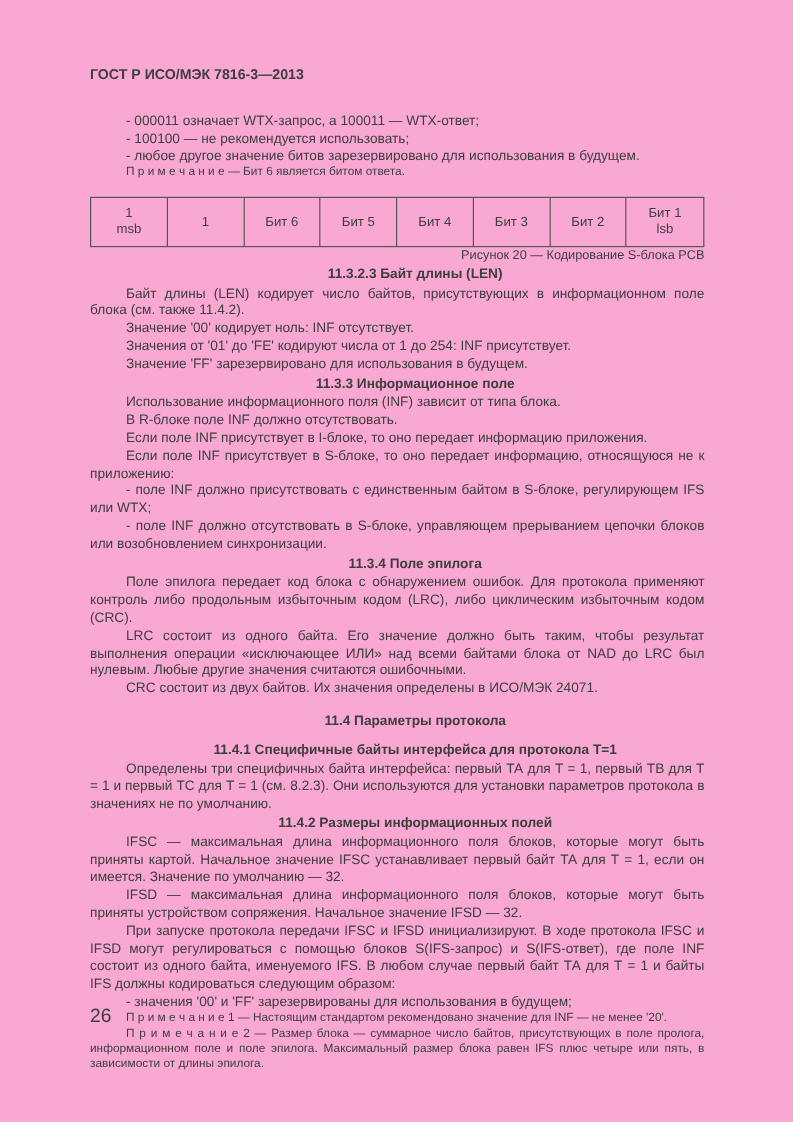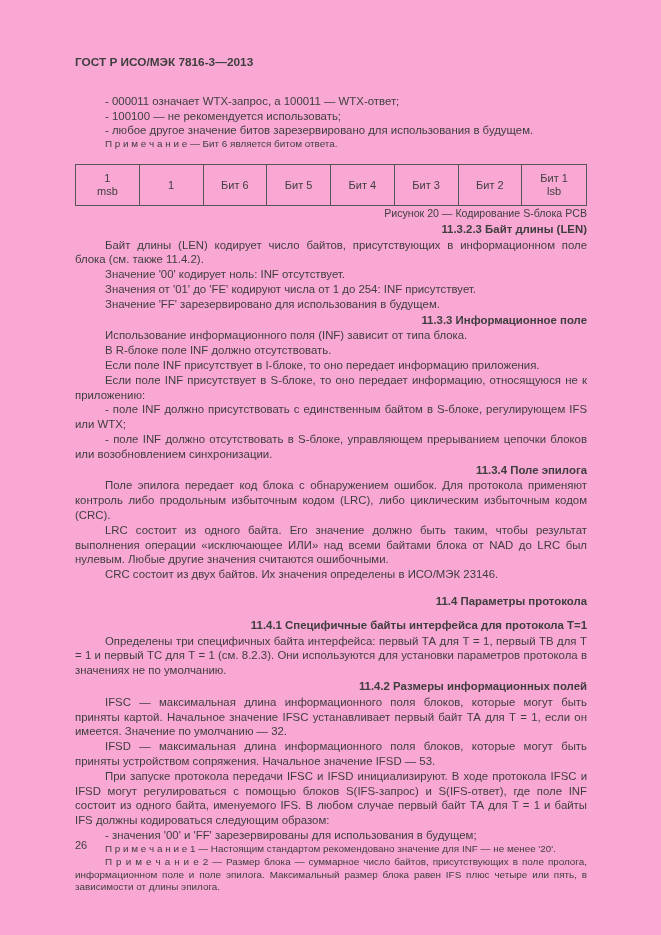--- a/index.html
+++ b/index.html
@@ -6,40 +6,40 @@
   .page {
     position:relative; width:661px; height:935px; background:#f9a8d4;
     color:#3e3e3e; font-family:"Liberation Sans", sans-serif; overflow:hidden;padding-left:36px;
   }
   .content {
     position:absolute; left:75px; top:55px; width:512px;
     font-size:11.4px; line-height:14.8px; text-align:justify;
   }
   .doc-header { font-weight:bold; font-size:11.8px; text-align:left; margin:0 0 24px 0; }
   p.body { margin:0; text-indent:30px; }
-  .heading { font-weight:bold; margin:1px 0; text-indent:30px; text-align:right; }
+  .heading { font-weight:bold; margin:1px 0; text-indent:30px; text-align:center; }
   .h-major { margin:12px 0 9px 0; }
   .note { font-size:9.9px; line-height:12.9px; }
   .intro-note { margin:7px 0 0 0; }
   .end-note1 { margin-top:7px; }
   .end-note2 { margin-top:5px; }
   .bit-table {
     margin:13px 0 0 0; width:100%; display:grid;
     grid-template-columns:repeat(8,1fr);
     border:1.5px solid #565656; box-sizing:border-box;
   }
   .bit-cell {
     border-right:1.5px solid #565656; height:40px;
     display:flex; flex-direction:column; align-items:center; justify-content:center;
     font-size:11px; line-height:13px; text-align:center;
   }
   .bit-cell:last-child { border-right:none; }
   .cell-line { display:block; }
   .caption { text-align:right; text-indent:0; margin:10px 0 13px 0; font-size:10.6px; }
-  .page-number { position:absolute; left:75px; top:839px; font-size:11px; }
+  .page-number { position:absolute; left:75px; top:839px; font-size:16px; }
 </style>
 </head>
 <body>
 
 <div class="page">
   <div class="content">
 
     <div class="doc-header">ГОСТ Р ИСО/МЭК 7816-3—2013</div>
 
     <p class="body">- 000011 означает WTX-запрос, а 100011 — WTX-ответ;</p>
@@ -89,30 +89,30 @@
     <p class="body">Использование информационного поля (INF) зависит от типа блока.</p>
     <p class="body">В R-блоке поле INF должно отсутствовать.</p>
     <p class="body">Если поле INF присутствует в I-блоке, то оно передает информацию приложения.</p>
     <p class="body">Если поле INF присутствует в S-блоке, то оно передает информацию, относящуюся не к приложению:</p>
     <p class="body">- поле INF должно присутствовать с единственным байтом в S-блоке, регулирующем IFS или WTX;</p>
     <p class="body">- поле INF должно отсутствовать в S-блоке, управляющем прерыванием цепочки блоков или возобновлением синхронизации.</p>
 
     <div class="heading">11.3.4 Поле эпилога</div>
     <p class="body">Поле эпилога передает код блока с обнаружением ошибок. Для протокола применяют контроль либо продольным избыточным кодом (LRC), либо циклическим избыточным кодом (CRC).</p>
     <p class="body">LRC состоит из одного байта. Его значение должно быть таким, чтобы результат выполнения операции «исключающее ИЛИ» над всеми байтами блока от NAD до LRC был нулевым. Любые другие значения считаются ошибочными.</p>
-    <p class="body">CRC состоит из двух байтов. Их значения определены в ИСО/МЭК 23146.</p>
+    <p class="body">CRC состоит из двух байтов. Их значения определены в ИСО/МЭК 24071.</p>
 
     <div class="heading h-major">11.4 Параметры протокола</div>
 
     <div class="heading">11.4.1 Специфичные байты интерфейса для протокола Т=1</div>
     <p class="body">Определены три специфичных байта интерфейса: первый ТА  для Т = 1, первый ТВ для Т = 1 и первый ТС для Т = 1 (см. 8.2.3). Они используются для установки параметров протокола в значениях не по умолчанию.</p>
 
     <div class="heading">11.4.2 Размеры информационных полей</div>
     <p class="body">IFSC — максимальная длина информационного поля блоков, которые могут быть приняты картой. Начальное значение IFSC устанавливает первый байт ТА для Т = 1, если он имеется. Значение по умолчанию — 32.</p>
-    <p class="body">IFSD — максимальная длина информационного поля блоков, которые могут быть приняты устройством сопряжения. Начальное значение IFSD — 53.</p>
+    <p class="body">IFSD — максимальная длина информационного поля блоков, которые могут быть приняты устройством сопряжения. Начальное значение IFSD — 32.</p>
     <p class="body">При запуске протокола передачи IFSC и IFSD инициализируют. В ходе протокола IFSC и IFSD могут регулироваться с помощью блоков S(IFS-запрос) и S(IFS-ответ), где поле INF состоит из одного байта, именуемого IFS. В любом случае первый байт ТА для Т = 1 и байты IFS должны кодироваться следующим образом:</p>
     <p class="body">- значения '00' и 'FF' зарезервированы для использования в будущем;</p>
 
     <p class="body note end-note1">П р и м е ч а н и е  1 — Настоящим стандартом рекомендовано значение для INF — не менее '20'.</p>
     <p class="body note end-note2">П р и м е ч а н и е  2 — Размер блока — суммарное число байтов, присутствующих в поле пролога, информационном поле и поле эпилога. Максимальный размер блока равен IFS плюс четыре или пять, в зависимости от длины эпилога.</p>
 
   </div>
 
   <div class="page-number">26</div>
 </div>

